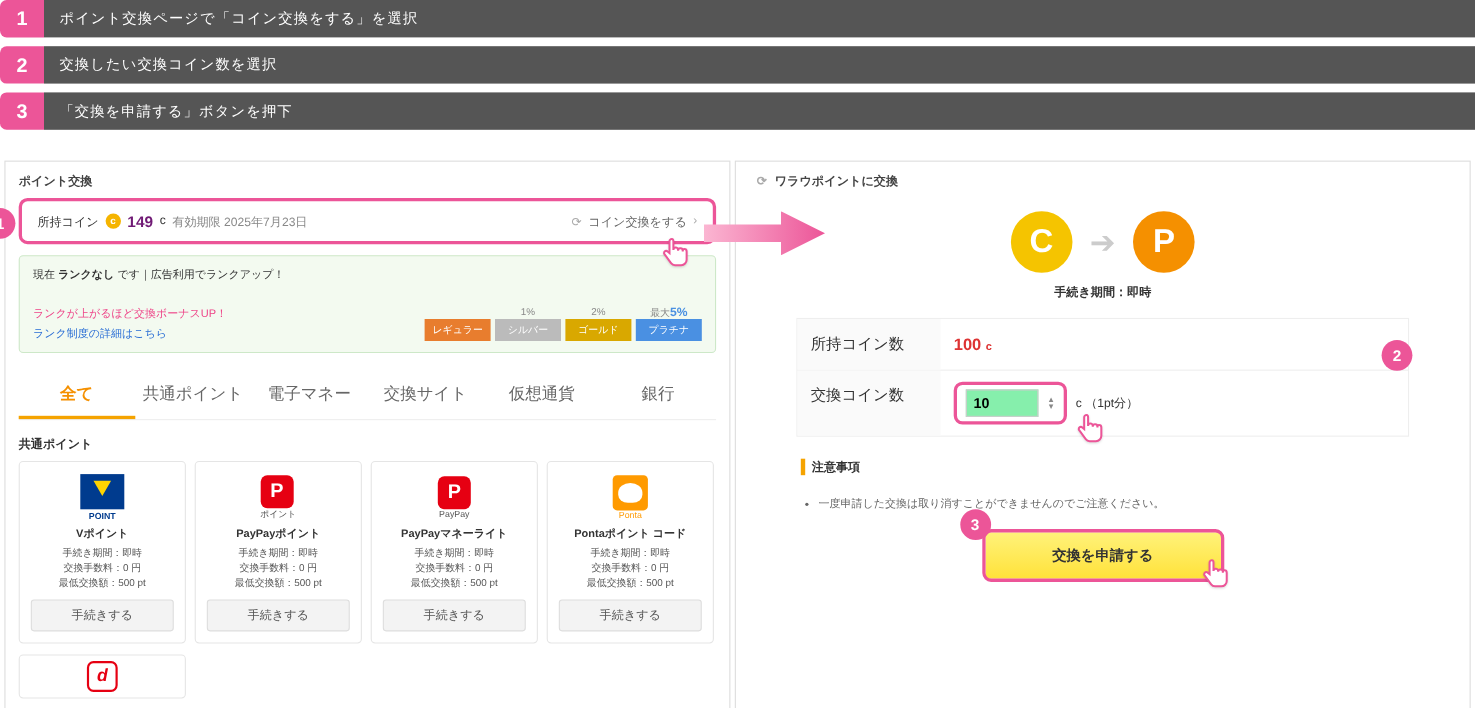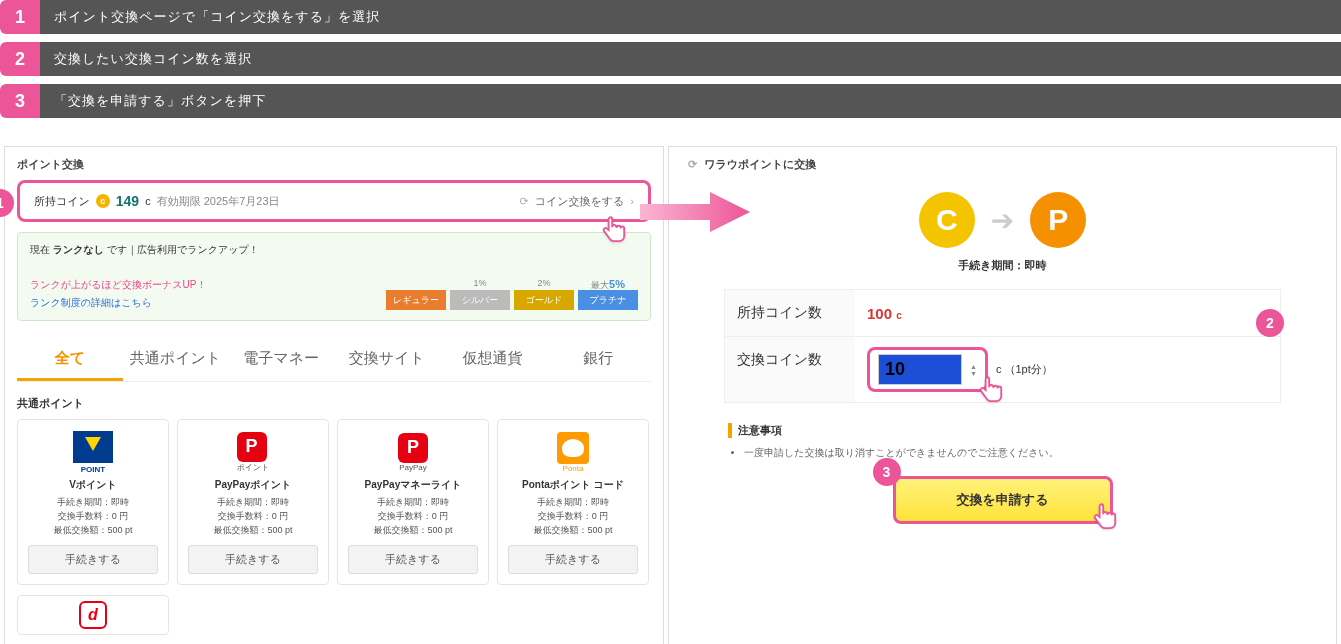--- a/index.html
+++ b/index.html
@@ -16,21 +16,21 @@
 .panel-left { width: 660px; padding: 10px 12px; }
 .panel-right { flex: 1; padding: 10px 19px; }
 
 .panel-title { font-size: 11px; font-weight: bold; margin-bottom: 8px; color: #444; }
 .panel-title .gear { color: #aaa; margin-right: 4px; }
 
 
 .balance-bar { border: 3px solid #ec5598; border-radius: 8px; padding: 10px 14px; display: flex; align-items: center; justify-content: space-between; margin-bottom: 10px; position: relative; }
 .balance-left { display: flex; align-items: center; gap: 6px; font-size: 11px; }
 .coin-icon { display:inline-flex; width:14px; height:14px; border-radius:50%; background:#f5b400; color:#fff; font-size:9px; font-weight:bold; align-items:center; justify-content:center; }
-.coin-amount { color: #0f766e; font-weight: bold; font-size: 14px; }
+.coin-amount { color: #701a75; font-weight: bold; font-size: 14px; }
 .balance-right { display: flex; align-items: center; gap: 6px; font-size: 11px; color: #666; }
 .chev { color: #aaa; }
 
 
 .hand { position: absolute; width: 34px; height: 34px; }
 .hand svg { width: 34px; height: 34px; filter: drop-shadow(0 1px 1px rgba(0,0,0,.15)); }
 
 
 .rank-box { border: 1px solid #cde8c8; background: #f3faf0; border-radius: 4px; padding: 10px 12px; font-size: 10px; }
 .rank-title { color: #333; margin-bottom: 21px; }
@@ -76,25 +76,25 @@
 
 .info-table { border:1px solid #eee; margin: 0 36px; }
 .info-row { display:flex; border-bottom:1px solid #eee; }
 .info-row:last-child { border-bottom:none; }
 .info-label { width: 130px; background:#fafafa; padding:14px 12px; font-size:14px; }
 .info-val { flex:1; padding:10px 12px; display:flex; align-items:center; gap:8px; font-size:11px; }
 .coin-red { color:#d33; font-weight:bold; font-size:15px; }
 .coin-red small { font-size:10px; }
 
 .stepper { border:3px solid #ec5598; border-radius:8px; padding:4px 8px; display:flex; align-items:center; gap:8px; }
-.stepper-input { width:84px; border:1px solid #ccc; padding:4px 6px; font-size:18px; font-weight:bold; background:#1d4ed8; }
+.stepper-input { width:66px; border:1px solid #ccc; padding:4px 6px; font-size:13px; font-weight:bold; background:#86efac; }
 .stepper-arrows { display:flex; flex-direction:column; font-size:7px; color:#888; line-height:7px; }
 
 .notice { margin: 20px 40px 6px; }
-.notice-title { font-size:11px; font-weight:bold; border-left:4px solid #f5a300; padding-left:6px; margin-bottom:8px; }
+.notice-title { font-size:11px; font-weight:bold; border-left:4px solid #f5a300; padding-left:6px; margin-bottom:19px; }
 .notice-list { font-size:10px; color:#666; padding-left: 16px; }
 
 .apply-wrap { text-align:center; margin: 16px 0 8px; position:relative; }
 .apply-btn { display:inline-block; width: 220px; padding: 12px 0; background: linear-gradient(#fff27a,#ffe23a); border:3px solid #ec5598; border-radius:8px; font-size:13px; font-weight:bold; color:#333; cursor:pointer; }
 
 .step-badge { width:28px; height:28px; border-radius:50%; background:#ec5598; color:#fff; font-weight:bold; font-size:14px; display:flex; align-items:center; justify-content:center; position:absolute; }
 
 
 .logo-v { width:40px; height:32px; background:#003b8e; position:relative; }
 .logo-v::before { content:""; position:absolute; left:12px; top:6px; border-left:8px solid transparent; border-right:8px solid transparent; border-top:14px solid #ffd400; }

